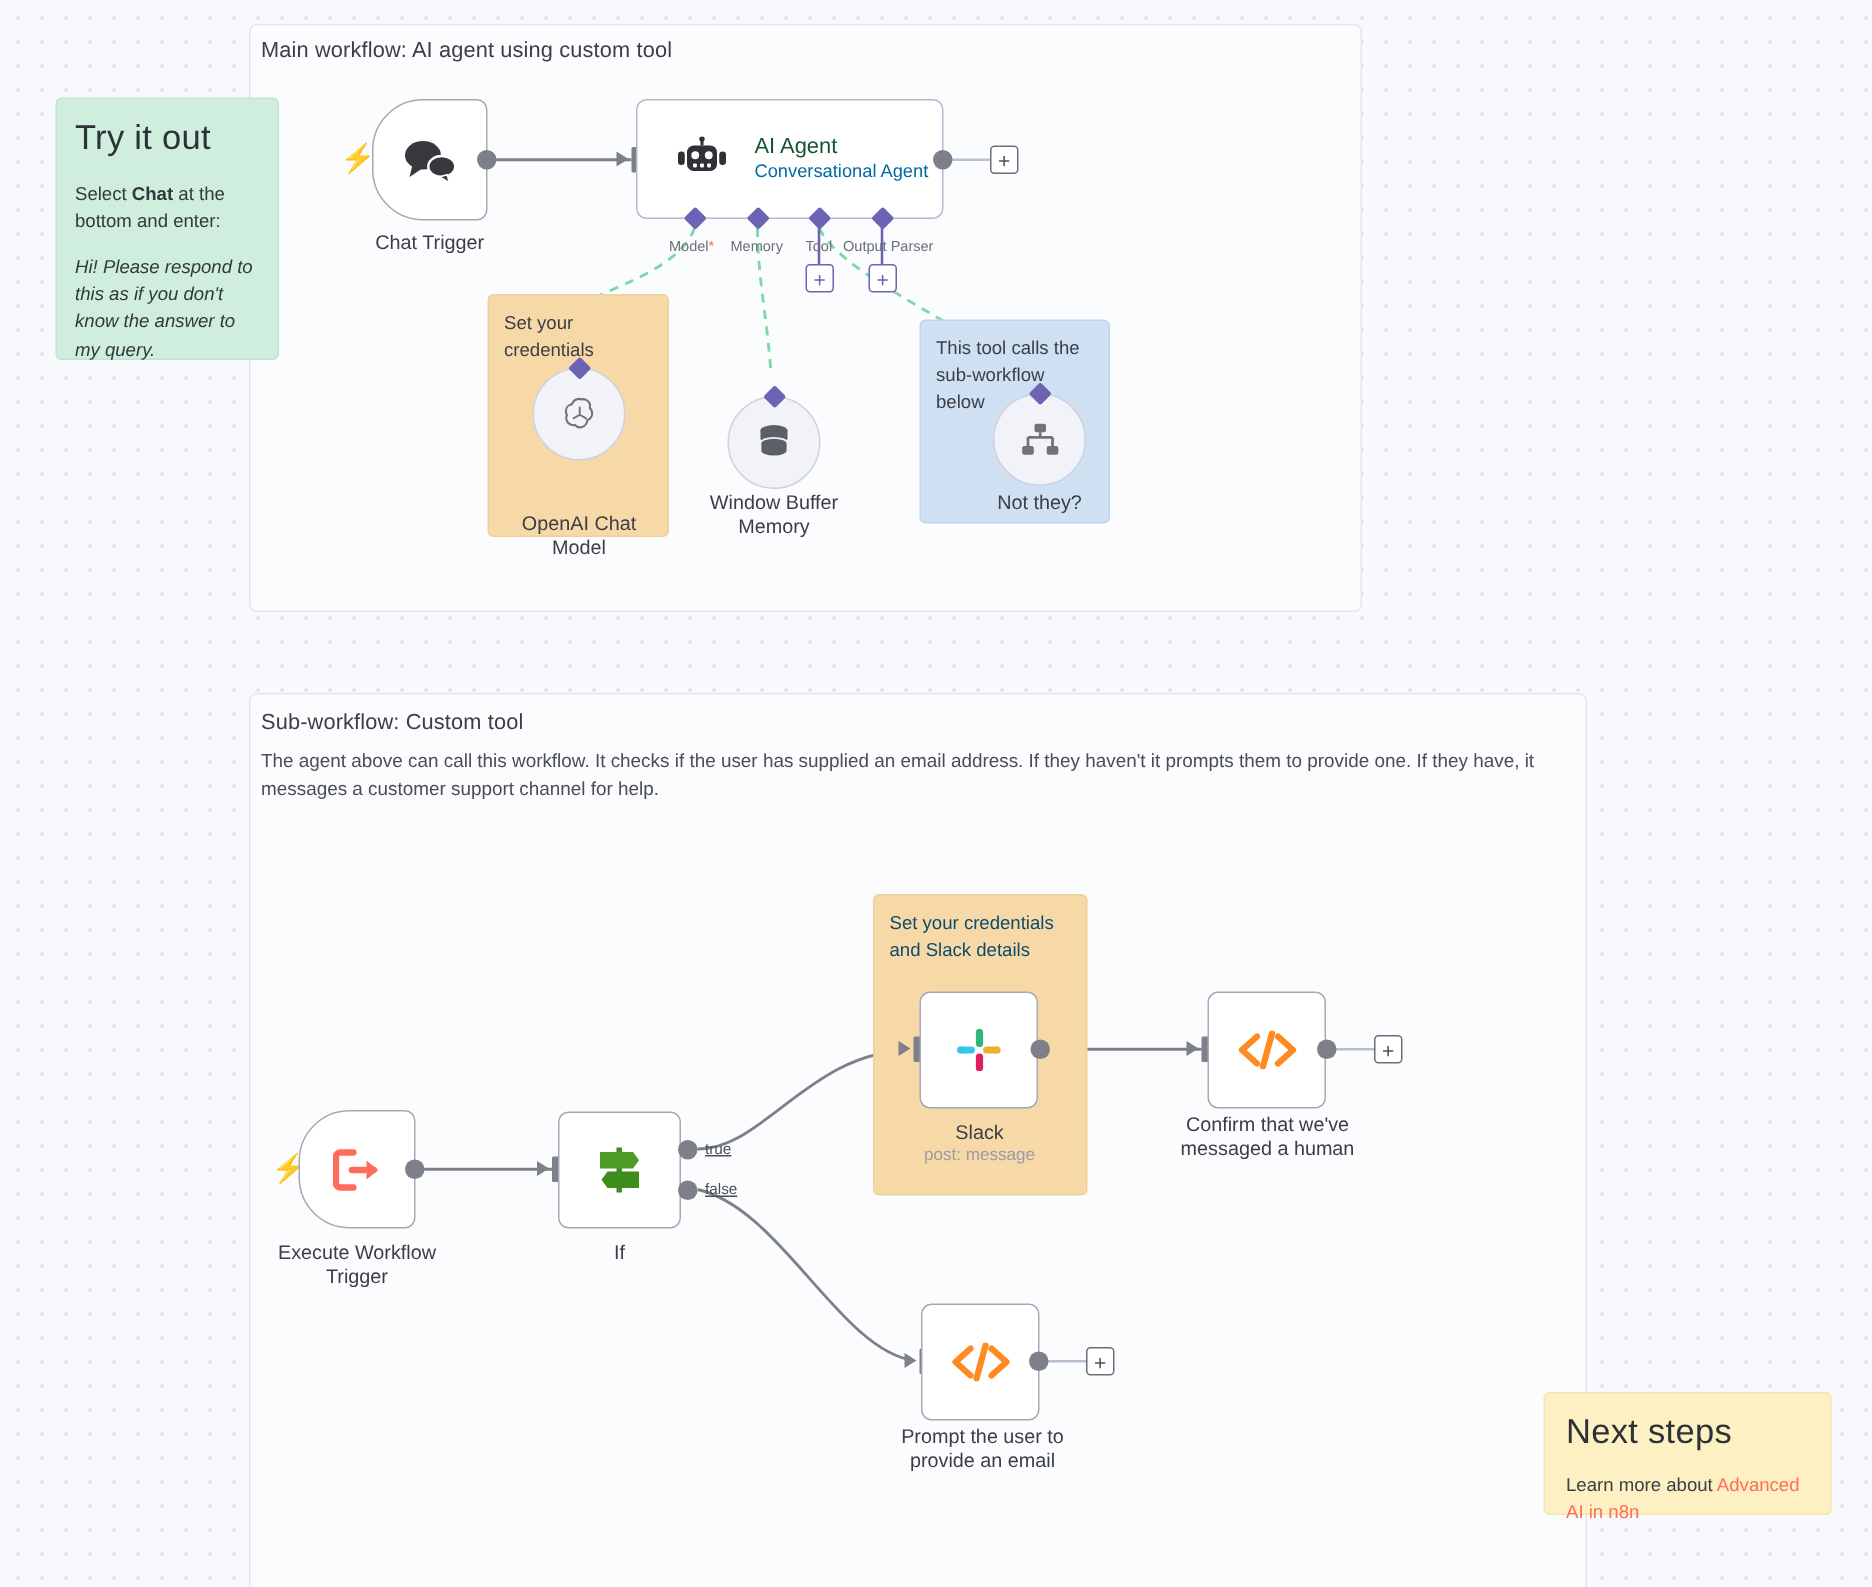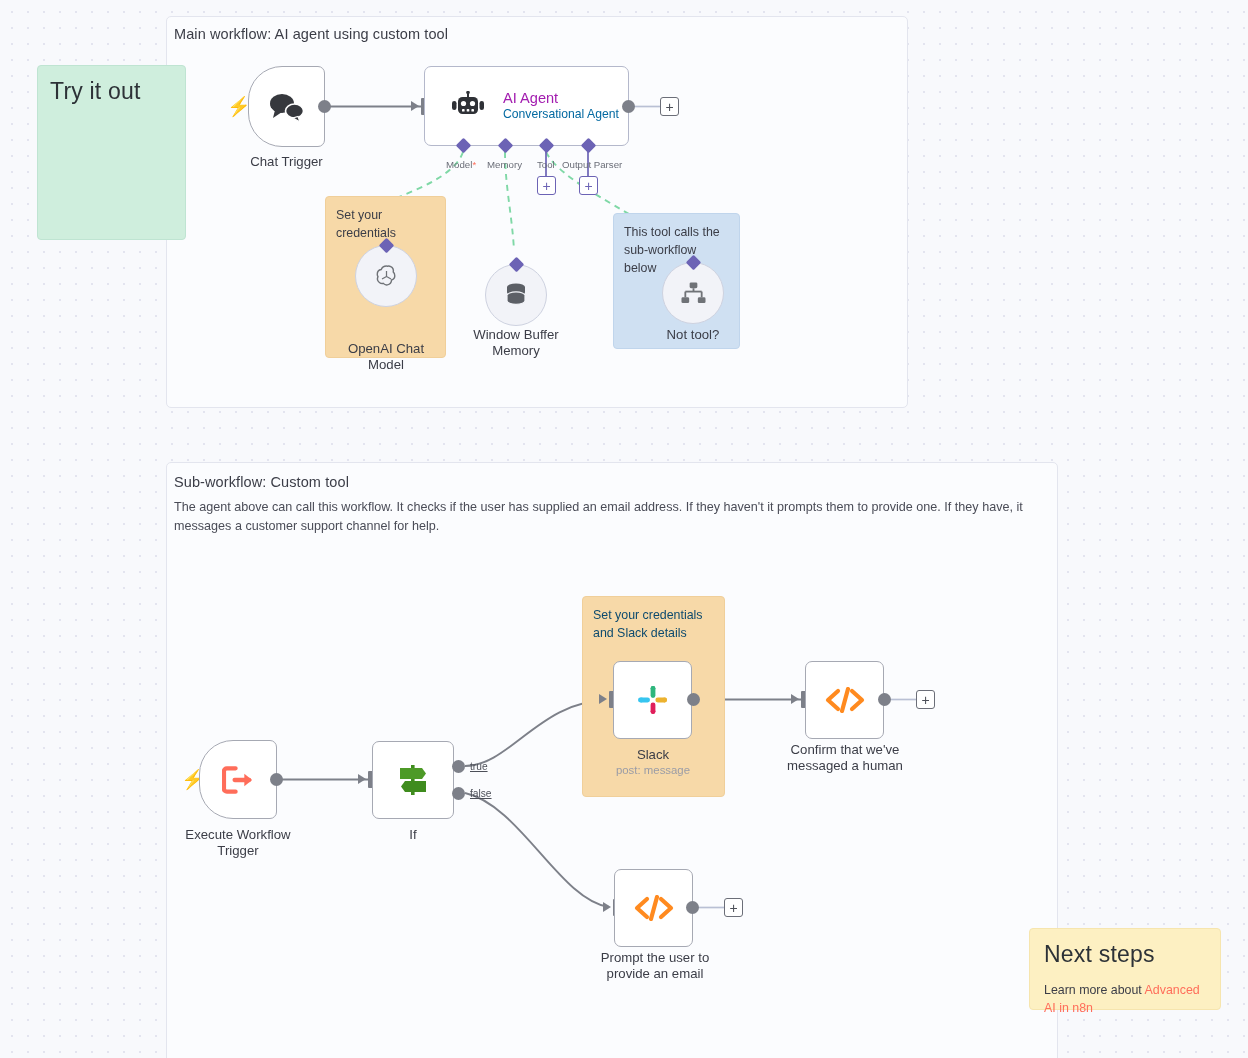--- a/index.html
+++ b/index.html
@@ -160,20 +160,24 @@
 
     <line x1="697" y1="699.5" x2="801" y2="699.5" stroke="#7d8089" stroke-width="1.9"></line>
 
     <line x1="888" y1="699.5" x2="916" y2="699.5" stroke="#b9c0d4" stroke-width="1.7"></line>
 
     <line x1="696" y1="907.5" x2="724" y2="907.5" stroke="#b9c0d4" stroke-width="1.7"></line>
   </svg>
 
   <div class="sticky" id="sticky-try">
     <div class="st-head">Try it out</div>
+    <div class="st-body">
+      <span>Select </span><b>Chat</b><span> at the bottom and enter:</span>
+      <em>Hi! Please respond to this as if you don't know the answer to my query.</em>
+    </div>
   </div>
 
   <div class="sticky" id="sticky-cred">
     <div class="st-body">Set your credentials</div>
   </div>
 
   <div class="sticky" id="sticky-tool">
     <div class="st-body">This tool calls the sub-workflow below</div>
   </div>
 
@@ -209,21 +213,21 @@
       <rect x="28.5" y="10" width="4.5" height="9" rx="2.2" fill="#2f3136"></rect>
       <line x1="17" y1="1" x2="17" y2="6" stroke="#2f3136" stroke-width="2"></line>
       <circle cx="17" cy="1.6" r="1.8" fill="#2f3136"></circle>
       <circle cx="12.5" cy="12.5" r="2.6" fill="#fff"></circle>
       <circle cx="21.5" cy="12.5" r="2.6" fill="#fff"></circle>
       <rect x="11" y="18" width="2.6" height="2.6" rx=".7" fill="#fff"></rect>
       <rect x="15.7" y="18" width="2.6" height="2.6" rx=".7" fill="#fff"></rect>
       <rect x="20.4" y="18" width="2.6" height="2.6" rx=".7" fill="#fff"></rect>
     </svg>
     <div style="margin-left:18px;">
-      <div style="font-size:14.6px;color:#a21caf;line-height:1.25;">AI Agent</div>
+      <div style="font-size:14.6px;color:#14532d;line-height:1.25;">AI Agent</div>
       <div style="font-size:12.2px;color:#0369a1;line-height:1.3;">Conversational Agent</div>
     </div>
   </div>
   <div class="port-out" style="left:622px;top:100px;"></div>
   <div class="plus-btn" style="left:660px;top:97px;">+</div>
 
   <div class="diamond" style="left:458px;top:140px;"></div>
   <div class="diamond" style="left:500px;top:140px;"></div>
   <div class="diamond" style="left:541px;top:140px;"></div>
   <div class="diamond" style="left:583px;top:140px;"></div>
@@ -263,21 +267,21 @@
       <rect x="10" y="1.5" width="8" height="6" rx="1.4" fill="#6f7277"></rect>
       <rect x="1.5" y="17" width="8" height="6" rx="1.4" fill="#6f7277"></rect>
       <rect x="18.5" y="17" width="8" height="6" rx="1.4" fill="#6f7277"></rect>
       <line x1="14" y1="7.5" x2="14" y2="11" stroke="#6f7277" stroke-width="1.9"></line>
       <line x1="5.5" y1="11" x2="22.5" y2="11" stroke="#6f7277" stroke-width="1.9"></line>
       <line x1="5.5" y1="11" x2="5.5" y2="17" stroke="#6f7277" stroke-width="1.9"></line>
       <line x1="22.5" y1="11" x2="22.5" y2="17" stroke="#6f7277" stroke-width="1.9"></line>
     </svg>
   </div>
   <div class="diamond" style="left:688px;top:257px;"></div>
-  <div class="node-label" style="left:638px;top:327px;width:110px;">Not tool?</div>
+  <div class="node-label" style="left:638px;top:327px;width:110px;">Not they?</div>
 
   <div class="bolt" style="left:181px;top:770px;">⚡</div>
   <div class="node trigger" style="left:199px;top:740px;width:78px;height:79px;">
     <svg width="33" height="30" viewBox="0 0 34 30">
       <path d="M14 3 H5 a3 3 0 0 0 -3 3 v18 a3 3 0 0 0 3 3 h9" fill="none" stroke="#ff6d5a" stroke-width="4.4" stroke-linecap="round"></path>
       <path d="M13 15 H28" stroke="#ff6d5a" stroke-width="4.4" stroke-linecap="round"></path>
       <path d="M23 8.5 L31 15 L23 21.5 Z" fill="#ff6d5a"></path>
     </svg>
   </div>
   <div class="port-out" style="left:270px;top:773px;"></div>

